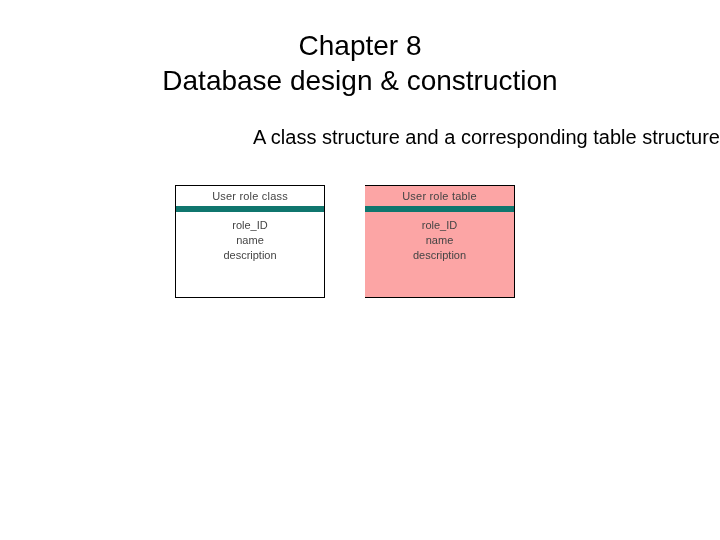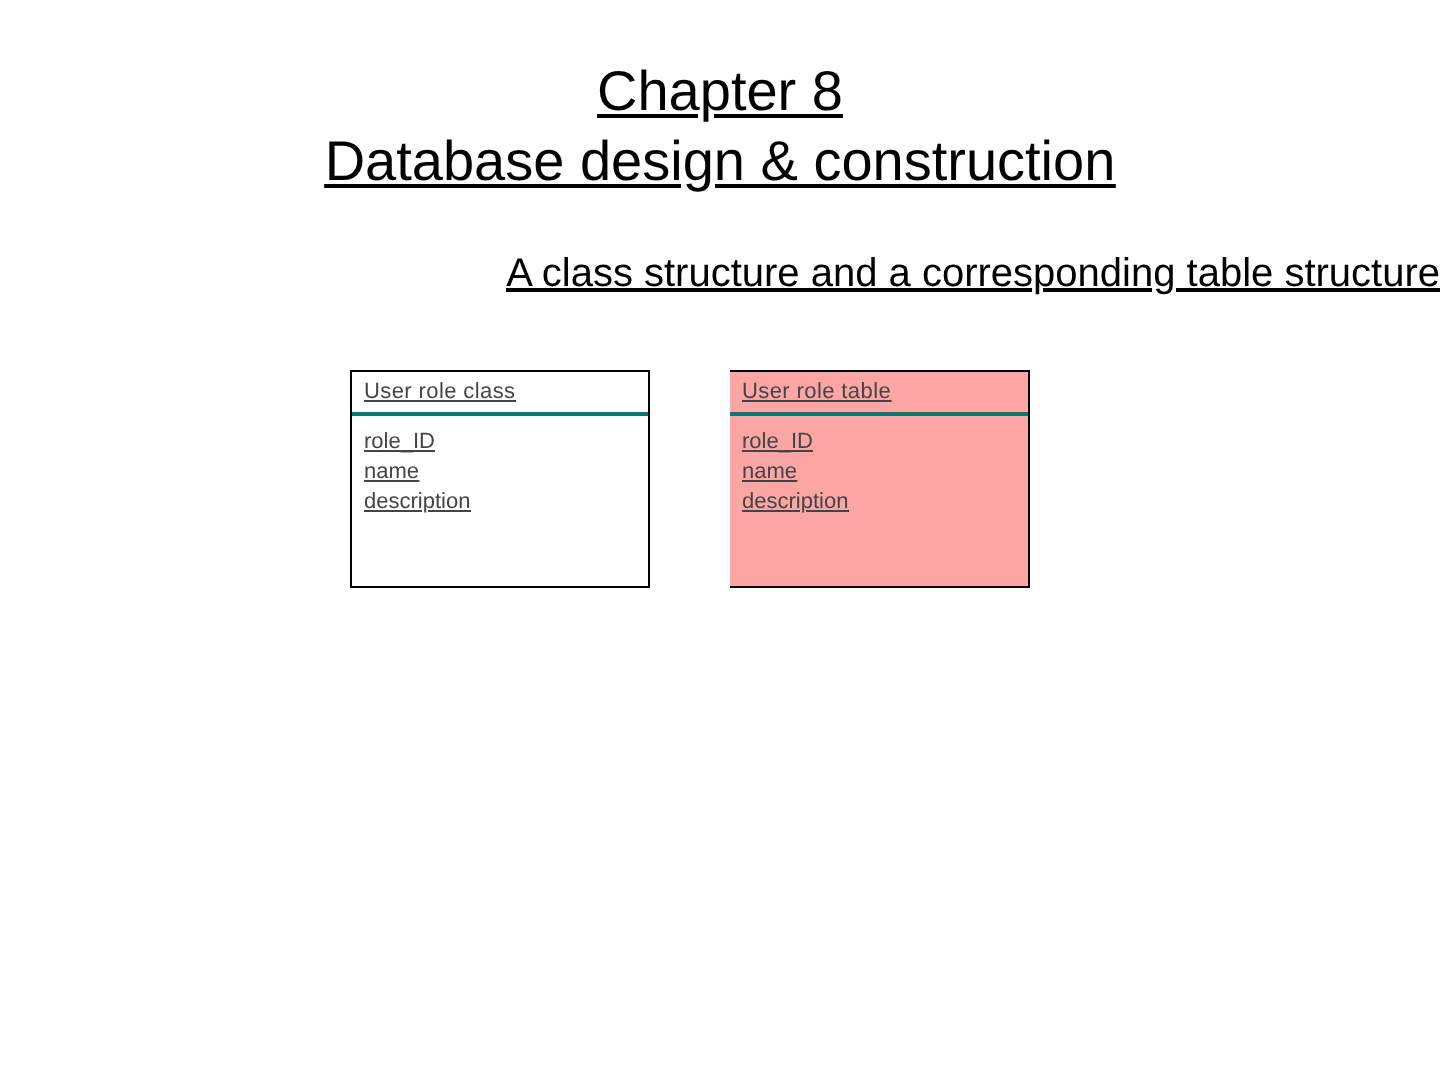--- a/index.html
+++ b/index.html
@@ -1,15 +1,15 @@
 <!DOCTYPE html>
 <html><head>
 <meta charset="utf-8">
 <style>
-  * { margin: 0; padding: 0; box-sizing: border-box; text-decoration: underline; }
+  * { margin: 0; padding: 0; box-sizing: border-box; }
   body {
     width: 720px;
     height: 540px;
     background: #fff;
     font-family: Arial, Helvetica, sans-serif;
     color: #000;
     position: relative;
   }
   .title-block {
     text-align: center;
@@ -39,33 +39,34 @@
     width: 150px;
     background: #fff;
   }
   .table-box {
     border: 1px solid #000;
     border-left: none;
     width: 150px;
     background: #fca5a5;
   }
   .box-header {
-    border-bottom: 2px solid #0f766e;
+    border-bottom: 6px solid #0f766e;
     padding: 4px 6px;
     font-size: 11px;
     color: #444;
     letter-spacing: 0.2px;
+    text-align: center;
   }
   .box-body {
     padding: 6px 6px 34px 6px;
     font-size: 11px;
     color: #444;
     line-height: 1.35;
   }
-  .attr { display: block; }
+  .attr { display: block; text-align: center; }
 </style>
 </head>
 <body>
 
 <div class="title-block">
   <div class="chapter-line">Chapter 8</div>
   <div class="chapter-title">Database design &amp; construction</div>
 </div>
 
 <div class="subtitle">A class structure and a corresponding table structure</div>

